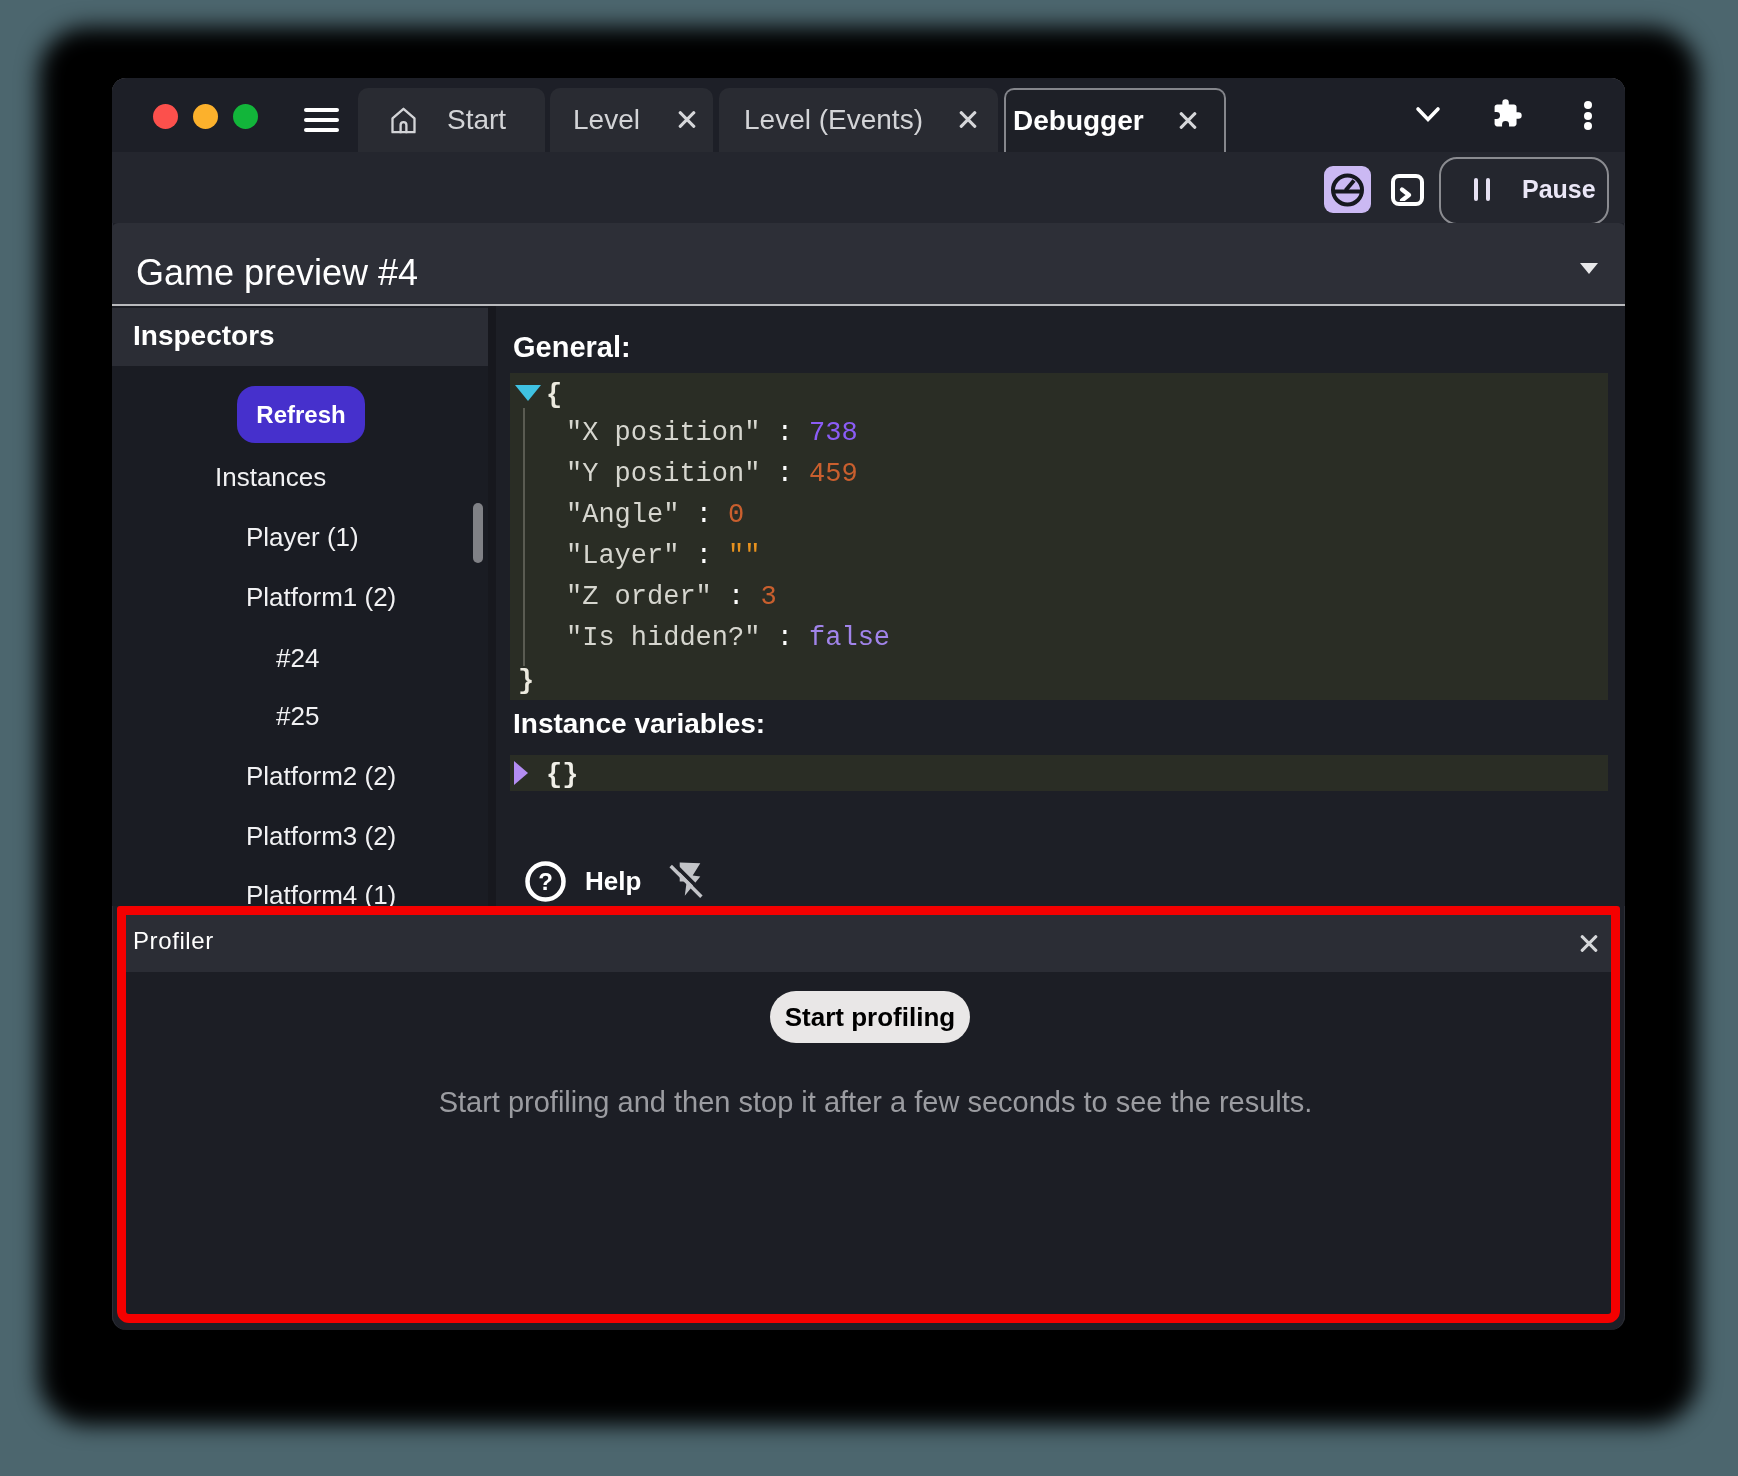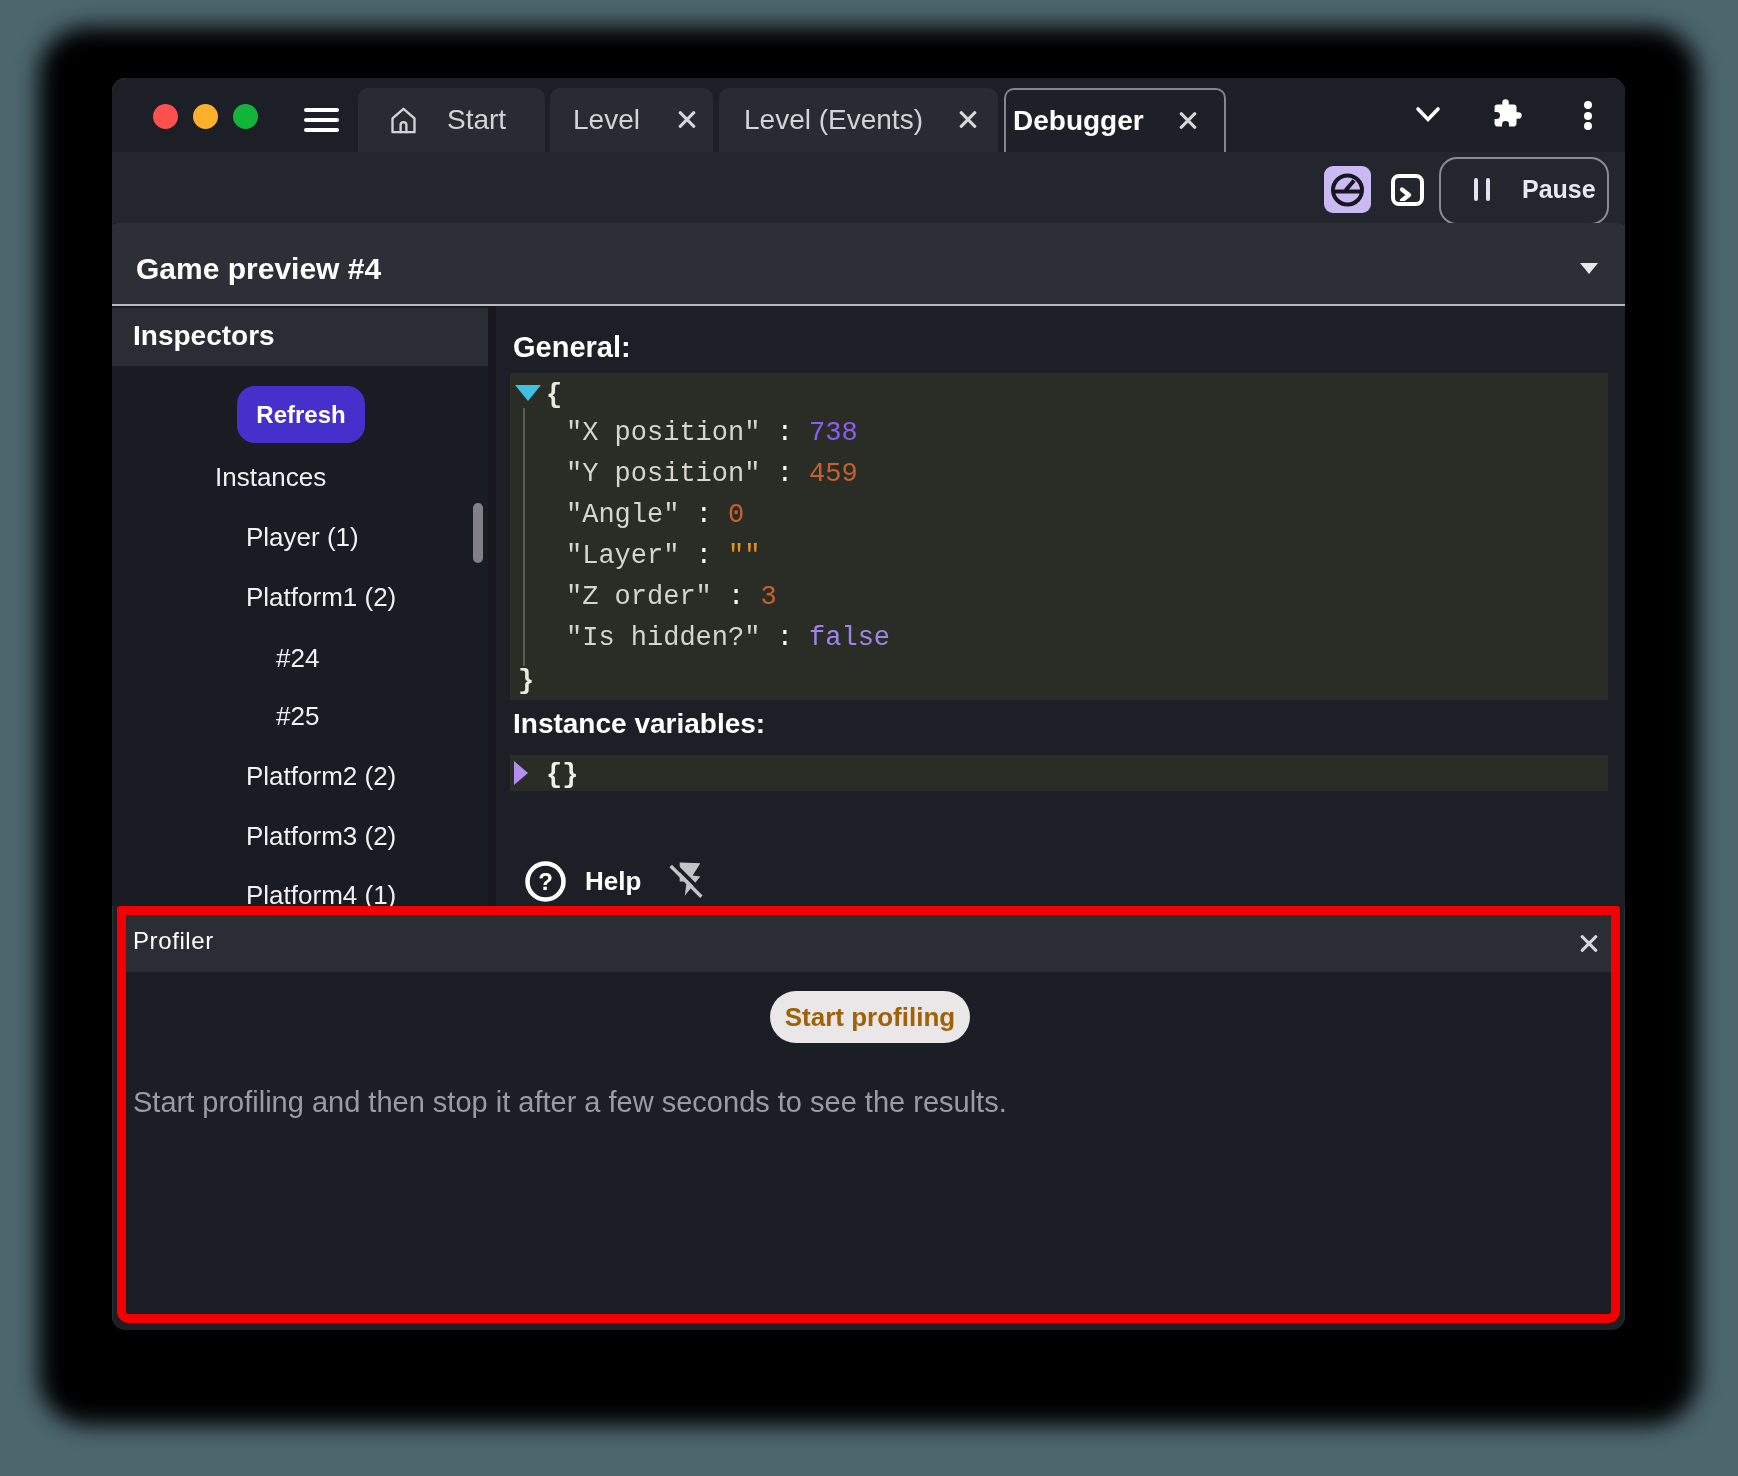--- a/index.html
+++ b/index.html
@@ -73,21 +73,21 @@
     <svg width="24" height="23" viewBox="0 0 24 23" fill="none" stroke="#fff" stroke-width="4.2" stroke-linecap="round" stroke-linejoin="round">
         <path d="M7 11.5 L14 17 L7 22.5"></path>
       </svg>
   </div>
   <div class="abs" style="left:1327px;top:79px;width:170px;height:68px;border:2px solid #8a8b90;border-radius:18px;box-sizing:border-box;"></div>
   <div class="abs" style="left:1362px;top:100px;width:4px;height:23px;background:#e6e1f2;border-radius:2px;"></div>
   <div class="abs" style="left:1374px;top:100px;width:4px;height:23px;background:#e6e1f2;border-radius:2px;"></div>
   <div class="abs" style="left:1410px;top:97px;font-size:25px;font-weight:bold;color:#eae6f6;">Pause</div>
 
   <div class="abs" style="left:0;top:145px;width:1513px;height:81px;background:#2d2f37;border-radius:6px 6px 0 0;"></div>
-  <div class="abs" style="left:24px;top:174px;font-size:30px;font-weight:700;color:#fff;">Game preview #4</div>
+  <div class="abs" style="left:24px;top:174px;font-size:36px;font-weight:400;color:#fff;">Game preview #4</div>
   <div class="abs" style="left:1468px;top:185px;width:0;height:0;border-left:9px solid transparent;border-right:9px solid transparent;border-top:11px solid #e8e8ea;"></div>
   <div class="abs" style="left:0;top:226px;width:1513px;height:2px;background:#b9babd;"></div>
 
   <div class="abs" style="left:0;top:228px;width:376px;height:600px;background:#1a1c23;"></div>
   <div class="abs" style="left:376px;top:228px;width:8px;height:600px;background:#17181e;"></div>
   <div class="abs" style="left:384px;top:228px;width:1129px;height:600px;background:#1d1f26;"></div>
 
   <div class="abs" style="left:0;top:230px;width:376px;height:58px;background:#2b2d35;"></div>
   <div class="abs" style="left:21px;top:242px;font-size:28px;font-weight:700;color:#fff;">Inspectors</div>
   <div class="abs" style="left:125px;top:308px;width:128px;height:57px;border-radius:18px;background:#4630cc;color:#fff;font-size:24px;font-weight:bold;display:flex;align-items:center;justify-content:center;">Refresh</div>
@@ -126,15 +126,15 @@
   <svg class="abs" style="left:556px;top:779px;" width="38" height="46" viewBox="0 0 24 24" fill="none">
       <path d="M7.4 1 L20.4 1.4 L15.6 9.2 L20.4 9.8 L10.6 22 L11.8 13 L7.4 13 Z" fill="#c3c4c8"></path>
       <line x1="3.6" y1="1.6" x2="23" y2="21" stroke="#1d1f26" stroke-width="2.4"></line>
       <line x1="1.7" y1="3.2" x2="21.1" y2="22.6" stroke="#c3c4c8" stroke-width="2.2"></line>
     </svg>
 
   <div class="abs" style="left:5px;top:828px;width:1503px;height:417px;border:9px solid #f40000;border-radius:3px 3px 12px 12px;box-sizing:border-box;background:#1c1e25;"></div>
   <div class="abs" style="left:14px;top:837px;width:1485px;height:57px;background:#2b2d35;"></div>
   <div class="abs" style="left:21px;top:849px;font-size:24px;letter-spacing:0.6px;color:#fff;">Profiler</div>
   <div class="abs tabx" style="left:1468px;top:857px;"></div>
-  <div class="abs" style="left:658px;top:913px;width:200px;height:52px;border-radius:26px;background:#e9e7e7;color:#a16207;font-size:26px;font-weight:bold;display:flex;align-items:center;justify-content:center;">Start profiling</div>
-  <div class="abs" style="left:21px;top:1008px;width:1485px;text-align:left;font-size:29px;color:#9b9ca1;">Start profiling and then stop it after a few seconds to see the results.</div>
+  <div class="abs" style="left:658px;top:913px;width:200px;height:52px;border-radius:26px;background:#e9e7e7;color:#000000;font-size:26px;font-weight:bold;display:flex;align-items:center;justify-content:center;">Start profiling</div>
+  <div class="abs" style="left:21px;top:1008px;width:1485px;text-align:center;font-size:29px;color:#9b9ca1;">Start profiling and then stop it after a few seconds to see the results.</div>
 </div>
 
 </body></html>

